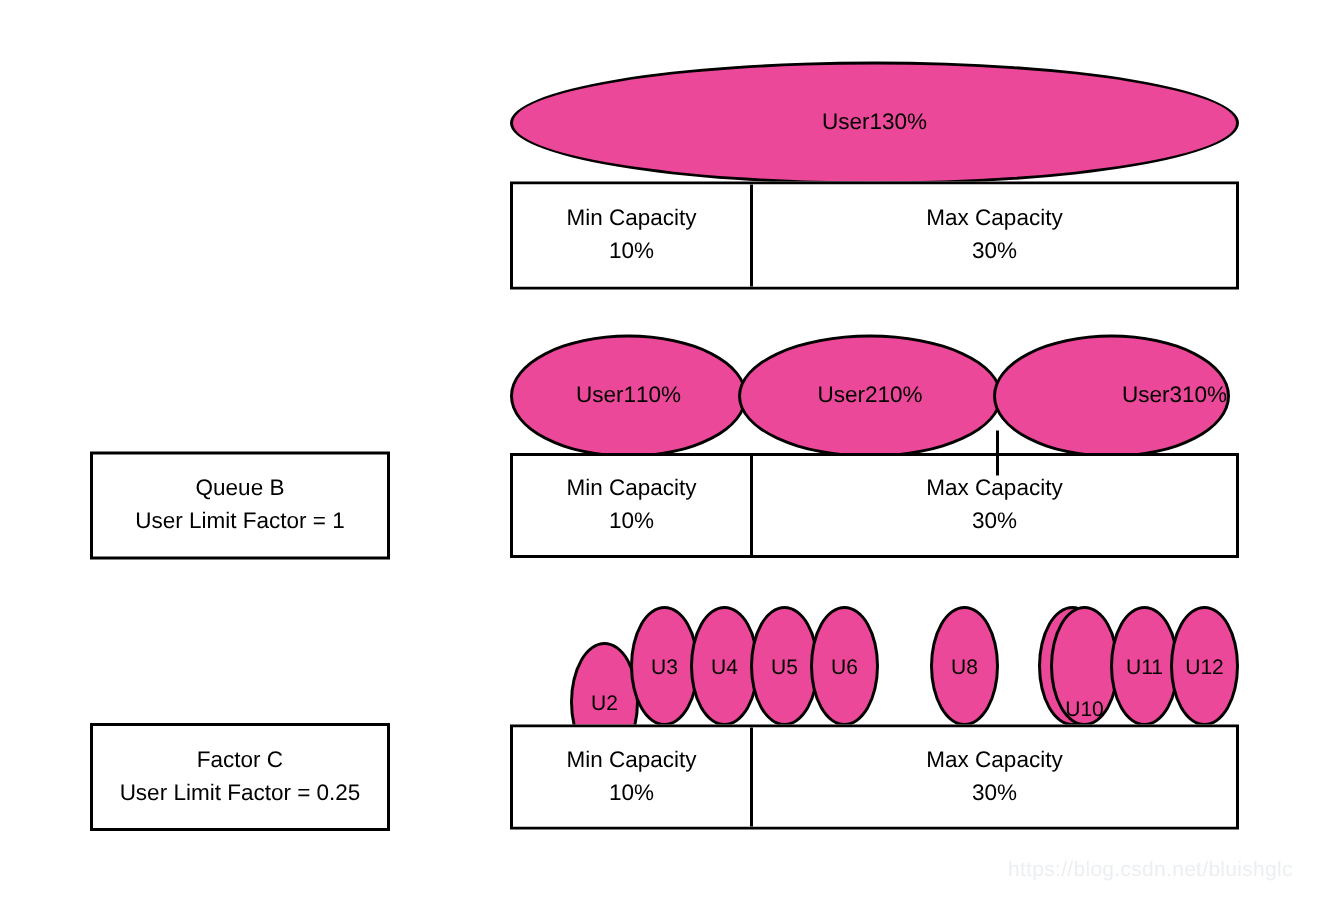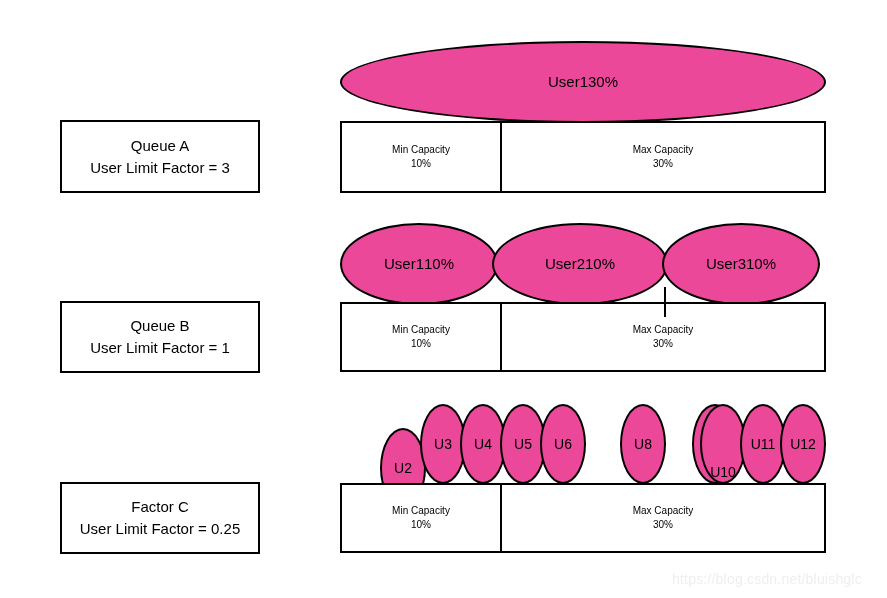--- a/index.html
+++ b/index.html
@@ -52,21 +52,21 @@
     flex-direction: column;
     align-items: center;
     justify-content: center;
     line-height: 1.45;
     background: #ffffff;
   }
   .cap-cell.min {
     border-right: 2px solid #000000;
   }
   .cap-cell .cline {
-    font-size: 10px;
+    font-size: 15px;
     white-space: nowrap;
   }
 
   
   .user-shape {
     position: absolute;
     box-sizing: border-box;
     border: 2px solid #000000;
     background: #ec4899;
     display: flex;
@@ -101,24 +101,20 @@
     color: #eceff1;
     white-space: nowrap;
     letter-spacing: 0.2px;
   }
 </style>
 </head>
 <body>
 
 <div id="canvas">
 
-  <div class="queue-box" style="left:60px; top:120px; width:200px; height:73px;">
-    <div class="qline">Queue A</div>
-    <div class="qline">User Limit Factor = 3</div>
-  </div>
 
   <div class="user-shape" style="left:340px; top:41px; width:486px; height:82px; border-radius:50% / 50%;">
     <div class="uline">User1</div>
     <div class="uline">30%</div>
   </div>
 
   <div class="cap-bar" style="left:340px; top:121px; width:486px; height:72px;">
     <div class="cap-cell min" style="width:160px;">
       <div class="cline">Min Capacity</div>
       <div class="cline">10%</div>
@@ -135,21 +131,21 @@
   </div>
 
   <div class="user-shape" style="left:340px; top:223px; width:158px; height:82px; border-radius:79px / 41px;">
     <div class="uline">User1</div>
     <div class="uline">10%</div>
   </div>
   <div class="user-shape" style="left:492px; top:223px; width:176px; height:82px; border-radius:88px / 41px;">
     <div class="uline">User2</div>
     <div class="uline">10%</div>
   </div>
-  <div class="user-shape" style="left:662px; top:223px; width:158px; height:82px; border-radius:79px / 41px;">
+  <div class="user-shape" style="left:662px; top:223px; width:158px; height:82px; border-radius:79px / 41px;justify-content:flex-end;">
     <div class="uline">User3</div>
     <div class="uline">10%</div>
   </div>
 
   <div class="tick" style="left:664px; top:287px; height:30px;"></div>
 
   <div class="cap-bar" style="left:340px; top:302px; width:486px; height:70px;">
     <div class="cap-cell min" style="width:160px;">
       <div class="cline">Min Capacity</div>
       <div class="cline">10%</div>

